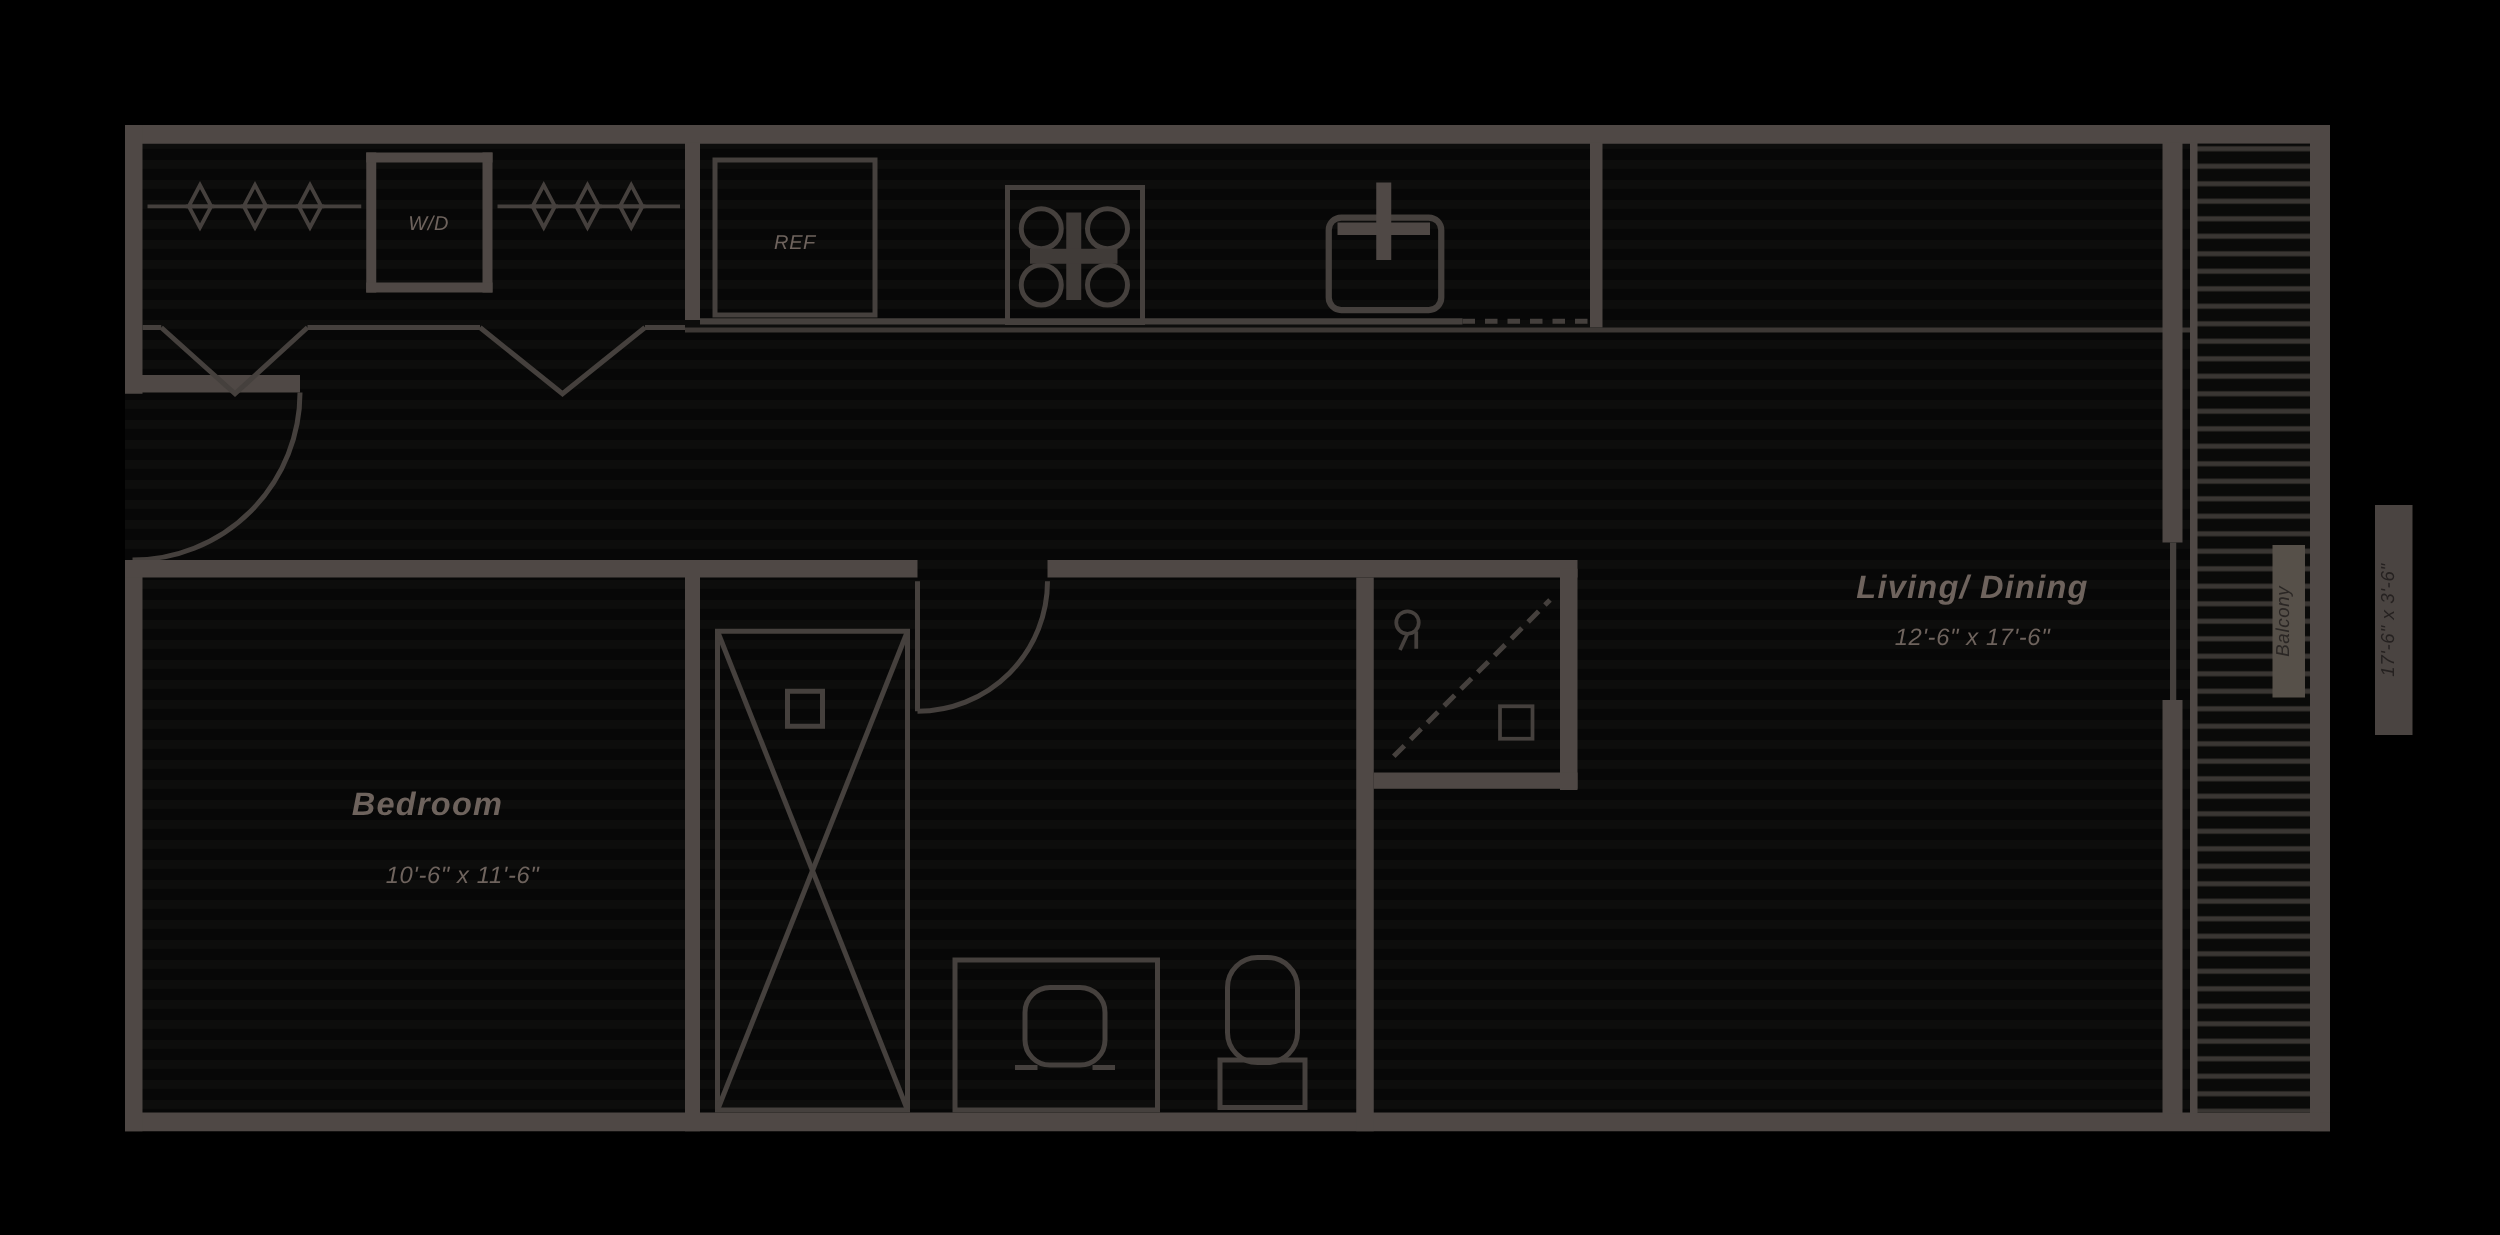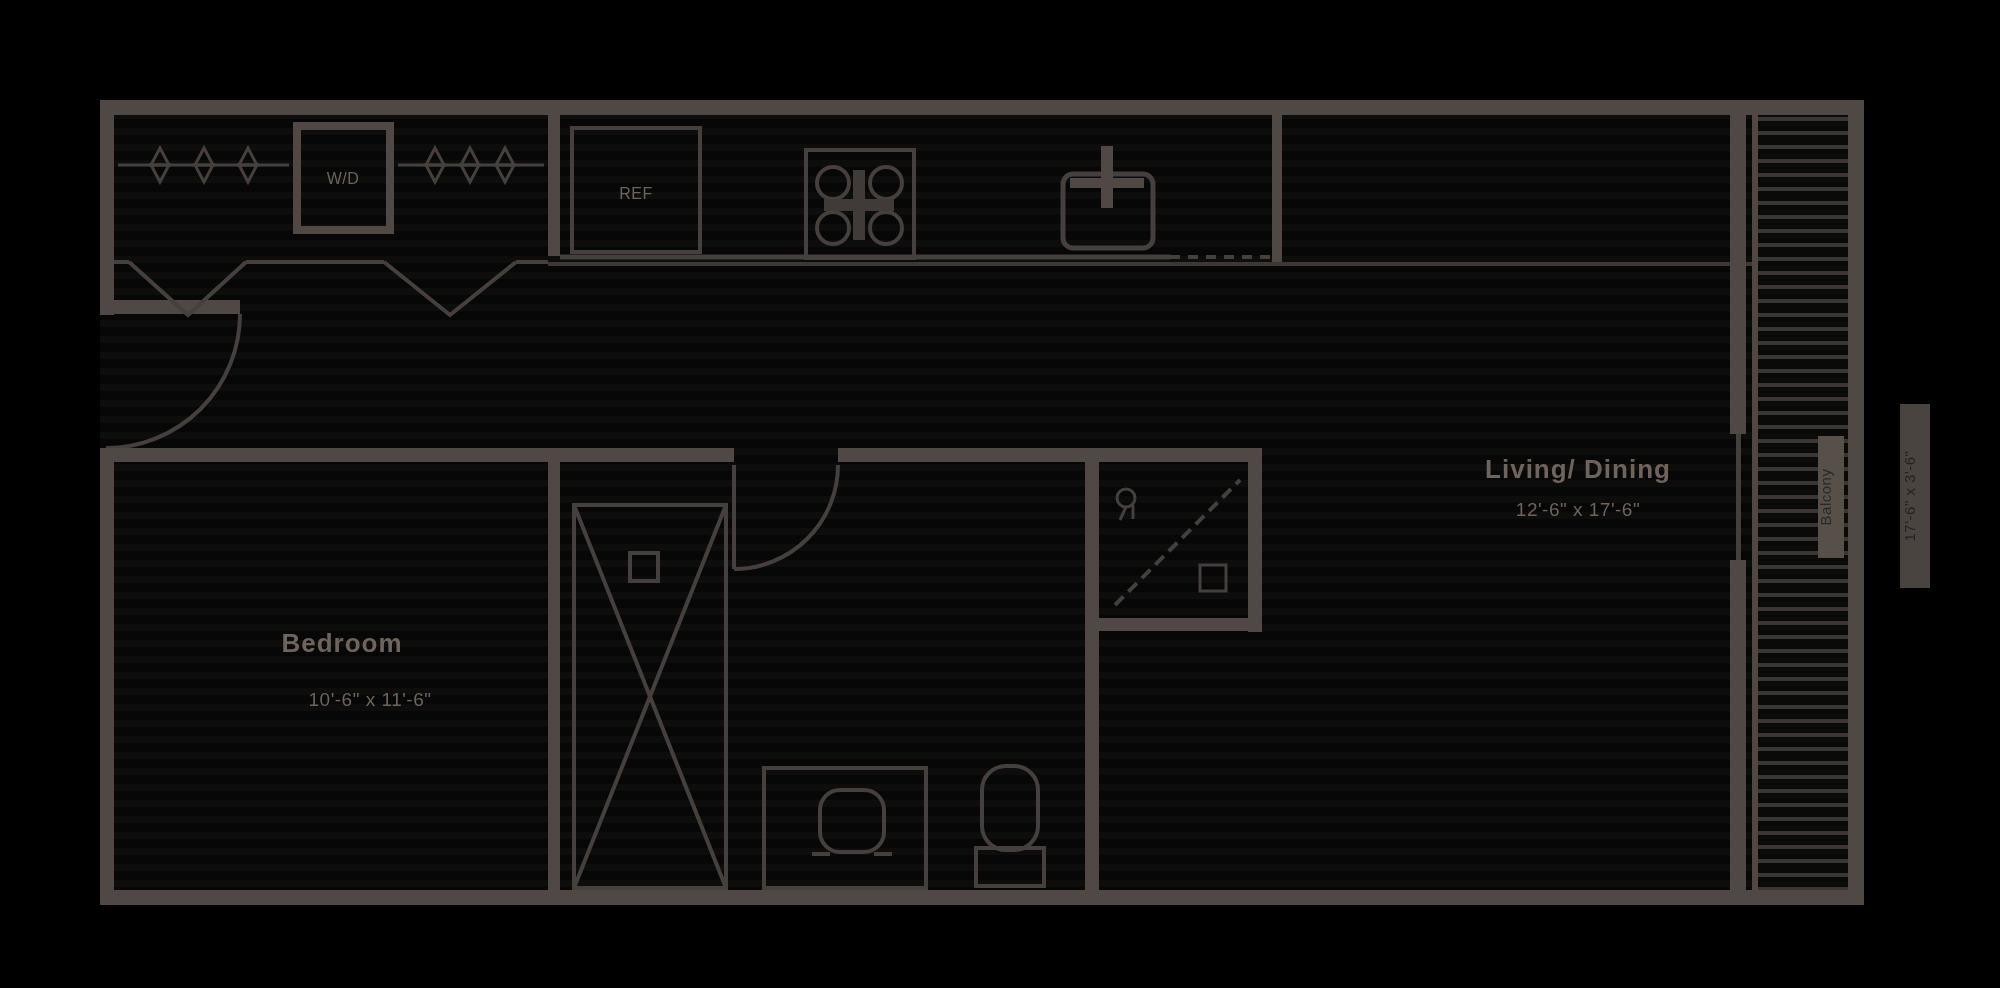--- a/index.html
+++ b/index.html
@@ -1,16 +1,16 @@
 <!DOCTYPE html>
 <html><head>
 <meta charset="utf-8">
 <style>
   html,body{margin:0;padding:0;background:#000;}
-  .stage{width:2000px;height:988px;position:relative;background:#000;overflow:hidden;}
+  .stage{width:2000px;height:988px;position:relative;background:#000;overflow:hidden;font-style:italic;}
   svg{display:block;}
   text{font-family:"Liberation Sans", sans-serif;}
   .room-name{font-size:26px;font-weight:bold;letter-spacing:1px;}
   .room-dims{font-size:19px;letter-spacing:0.5px;}
   .small-label{font-size:16px;letter-spacing:0.5px;}
   .rot-label{font-size:15px;letter-spacing:0.5px;}
 </style>
 </head>
 <body>
 

